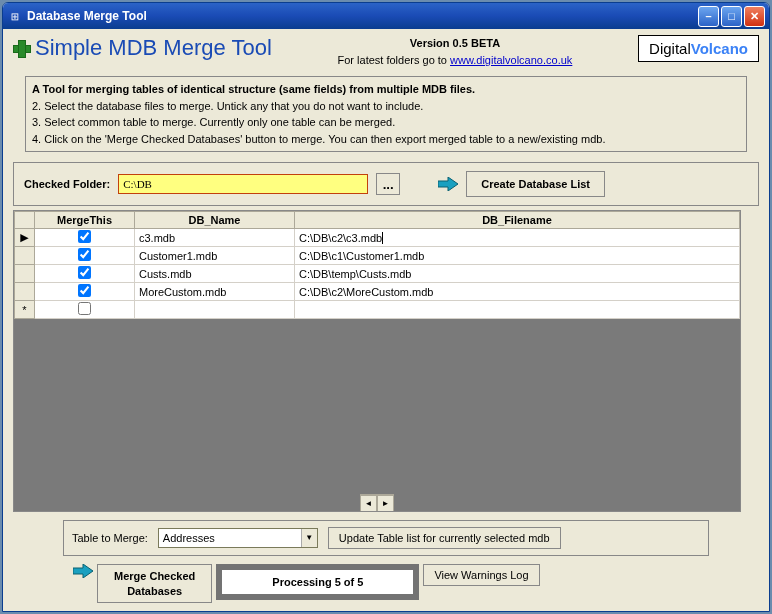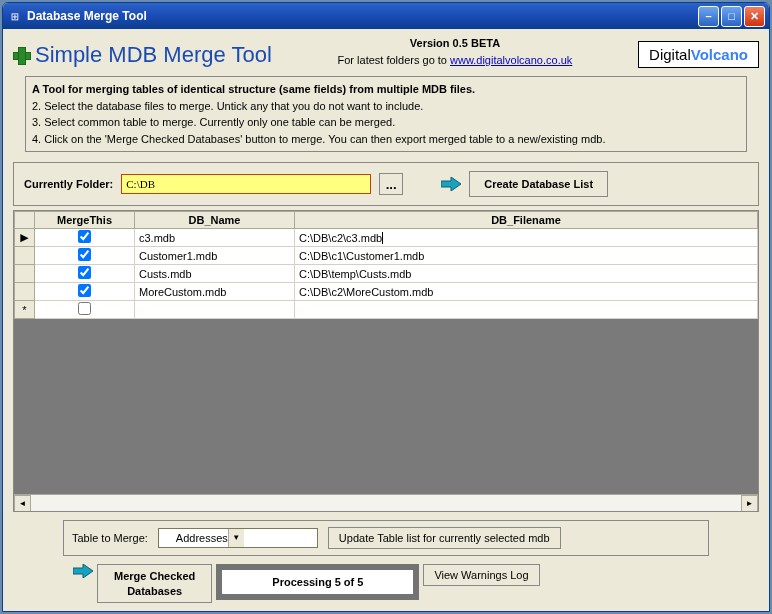--- a/index.html
+++ b/index.html
@@ -71,21 +71,21 @@
 .content {
   flex: 1;
   background: #ece9d8;
   padding: 0;
   display: flex;
   flex-direction: column;
   overflow: hidden;
 }
 .header-row {
   display: flex;
-  align-items: flex-end;
+  align-items: flex-start;
   padding: 6px 10px 2px 10px;
   gap: 20px;
 }
 .app-title {
   font-family: Arial, sans-serif;
   font-size: 22px;
   color: #1a4bb5;
   display: flex;
   align-items: center;
   gap: 6px;
@@ -163,27 +163,28 @@
 .arrow-icon svg { width: 100%; height: 100%; }
 .create-btn {
   border: 1px solid #888;
   background: #ece9d8;
   padding: 6px 14px;
   font-weight: bold;
   font-size: 11px;
   cursor: pointer;
 }
 .grid-container {
-  margin: 0 10px 4px 10px;
+  margin: 0 28px 4px 10px;
   border: 1px solid #888;
   background: #7a7a7a;
   flex: 1;
   display: flex;
   flex-direction: column;
   overflow: hidden;
+  align-items: center;
 }
 .grid {
   background: #fff;
   border-collapse: collapse;
   width: 100%;
 }
 .grid th {
   background: #ece9d8;
   border: 1px solid #aca899;
   font-weight: bold;
@@ -231,24 +232,25 @@
   border: 1px solid #888;
   padding: 6px 8px;
   display: flex;
   align-items: center;
   gap: 10px;
   margin: 0 50px 8px 50px;
 }
 .select-box {
   border: 1px solid #7a7a5a;
   background: #fff;
-  padding: 2px 17px;
+  padding: 2px 4px;
   width: 160px;
   height: 20px;
   display: flex;
+  justify-content: space-between;
   align-items: center;
   font-size: 11px;
 }
 .select-box .dd {
   width: 16px;
   text-align: center;
   border-left: 1px solid #aaa;
   background: #ece9d8;
   font-size: 8px;
   margin: -2px -4px -2px 0;
@@ -336,21 +338,21 @@
     </div>
 
     <div class="instructions">
       <div class="bold">A Tool for merging tables of identical structure (same fields) from multiple MDB files.</div>
       <div>2. Select the database files to merge.  Untick any that you do not want to include.</div>
       <div>3. Select common table to merge.  Currently only one table can be merged.</div>
       <div>4. Click on the 'Merge Checked Databases' button to merge. You can then export merged table to a new/existing mdb.</div>
     </div>
 
     <div class="folder-row">
-      <span class="folder-label">Currently Folder:</span>
+      <span class="folder-label">Checked Folder:</span>
       <input class="folder-input" value="C:\DB" style="">
       <button class="browse-btn">...</button>
       <span class="arrow-icon">
         <svg viewBox="0 0 20 14">
             <polygon points="0,4 10,4 10,0 20,7 10,14 10,10 0,10" fill="#1aa0c0" stroke="#0a6070"></polygon>
           </svg>
       </span>
       <button class="create-btn">Create Database List</button>
     </div>
 

